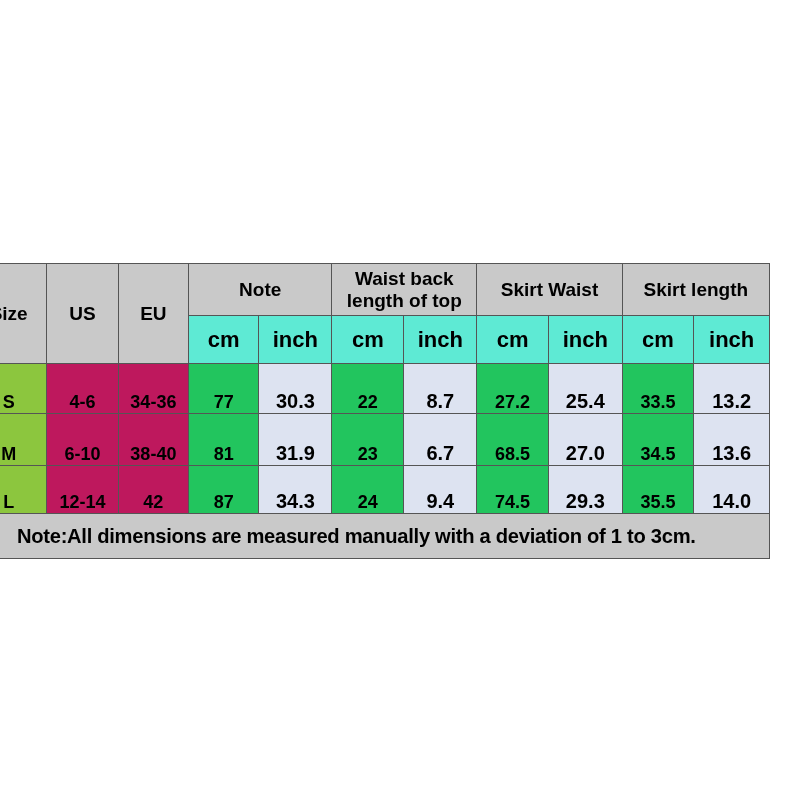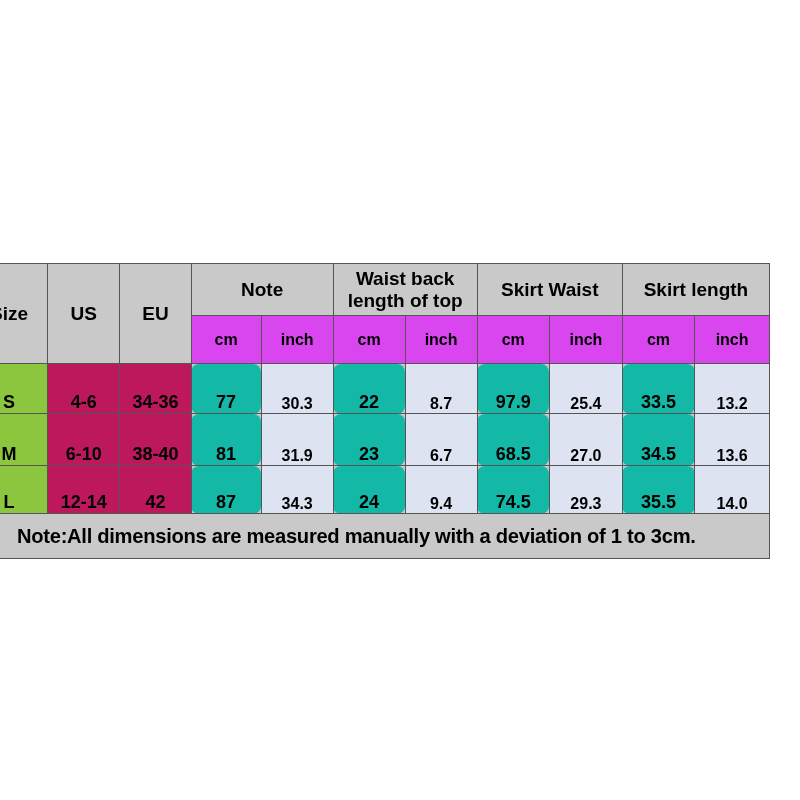--- a/index.html
+++ b/index.html
@@ -59,22 +59,22 @@
   .hdr {
     background: #c9c9c9;
     font-size: 19px;
     line-height: 1.12;
     vertical-align: middle;
   }
   .hdr-span {
     height: 52px;
   }
   .hdr-unit {
-    background: #d946ef;
-    font-size: 16px;
+    background: #5eead4;
+    font-size: 22px;
     height: 48px;
     vertical-align: middle;
   }
   .hdr-tall {
     height: 100px;
     vertical-align: middle;
     font-size: 19px;
   }
 
   
@@ -86,30 +86,29 @@
     padding-bottom: 6px;
   }
   .usu {
     background: #be185d;
     font-size: 18px;
     font-weight: normal;
     vertical-align: bottom;
     padding-bottom: 6px;
   }
   .cm {
-    background: #14b8a6;
+    background: #22c55e;
     font-size: 18px;
     font-weight: normal;
     vertical-align: bottom;
     padding-bottom: 6px;
-    border-radius: 8px;
   }
   .inch {
     background: #dde3f1;
-    font-size: 16px;
+    font-size: 20px;
     font-weight: normal;
     vertical-align: bottom;
     padding-bottom: 6px;
   }
 
   tr.row-s td { height: 50px; }
   tr.row-m td { height: 52px; }
   tr.row-l td { height: 48px; }
 
   
@@ -179,21 +178,21 @@
 
       <tbody>
         <tr class="row-s">
           <td class="sz">S</td>
           <td class="usu">4-6</td>
           <td class="usu">34-36</td>
           <td class="cm">77</td>
           <td class="inch">30.3</td>
           <td class="cm">22</td>
           <td class="inch">8.7</td>
-          <td class="cm">97.9</td>
+          <td class="cm">27.2</td>
           <td class="inch">25.4</td>
           <td class="cm">33.5</td>
           <td class="inch">13.2</td>
         </tr>
         <tr class="row-m">
           <td class="sz">M</td>
           <td class="usu">6-10</td>
           <td class="usu">38-40</td>
           <td class="cm">81</td>
           <td class="inch">31.9</td>

